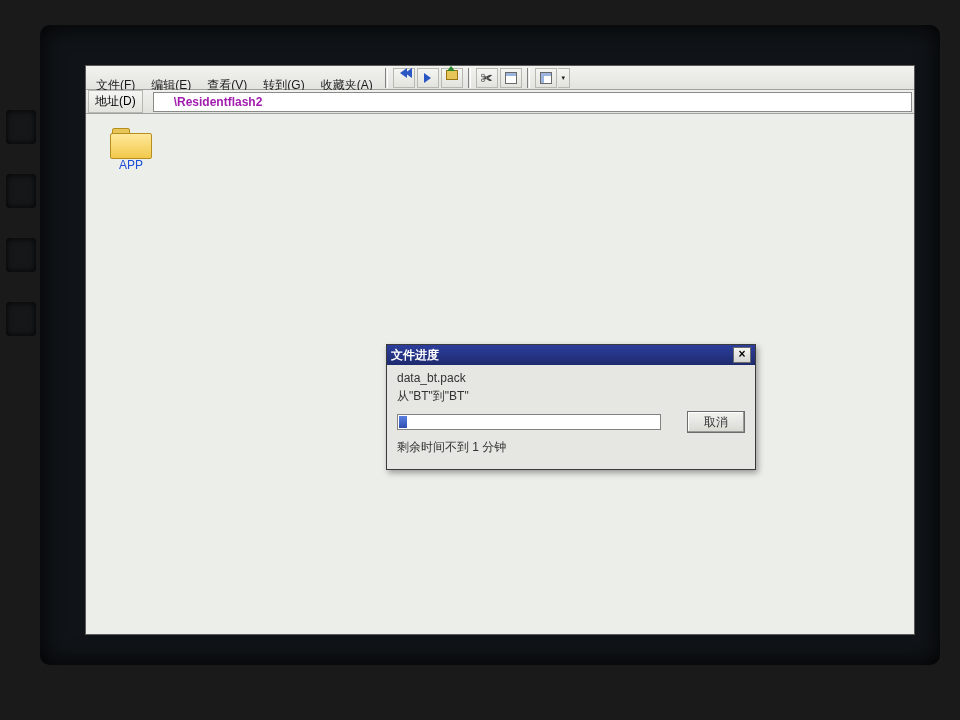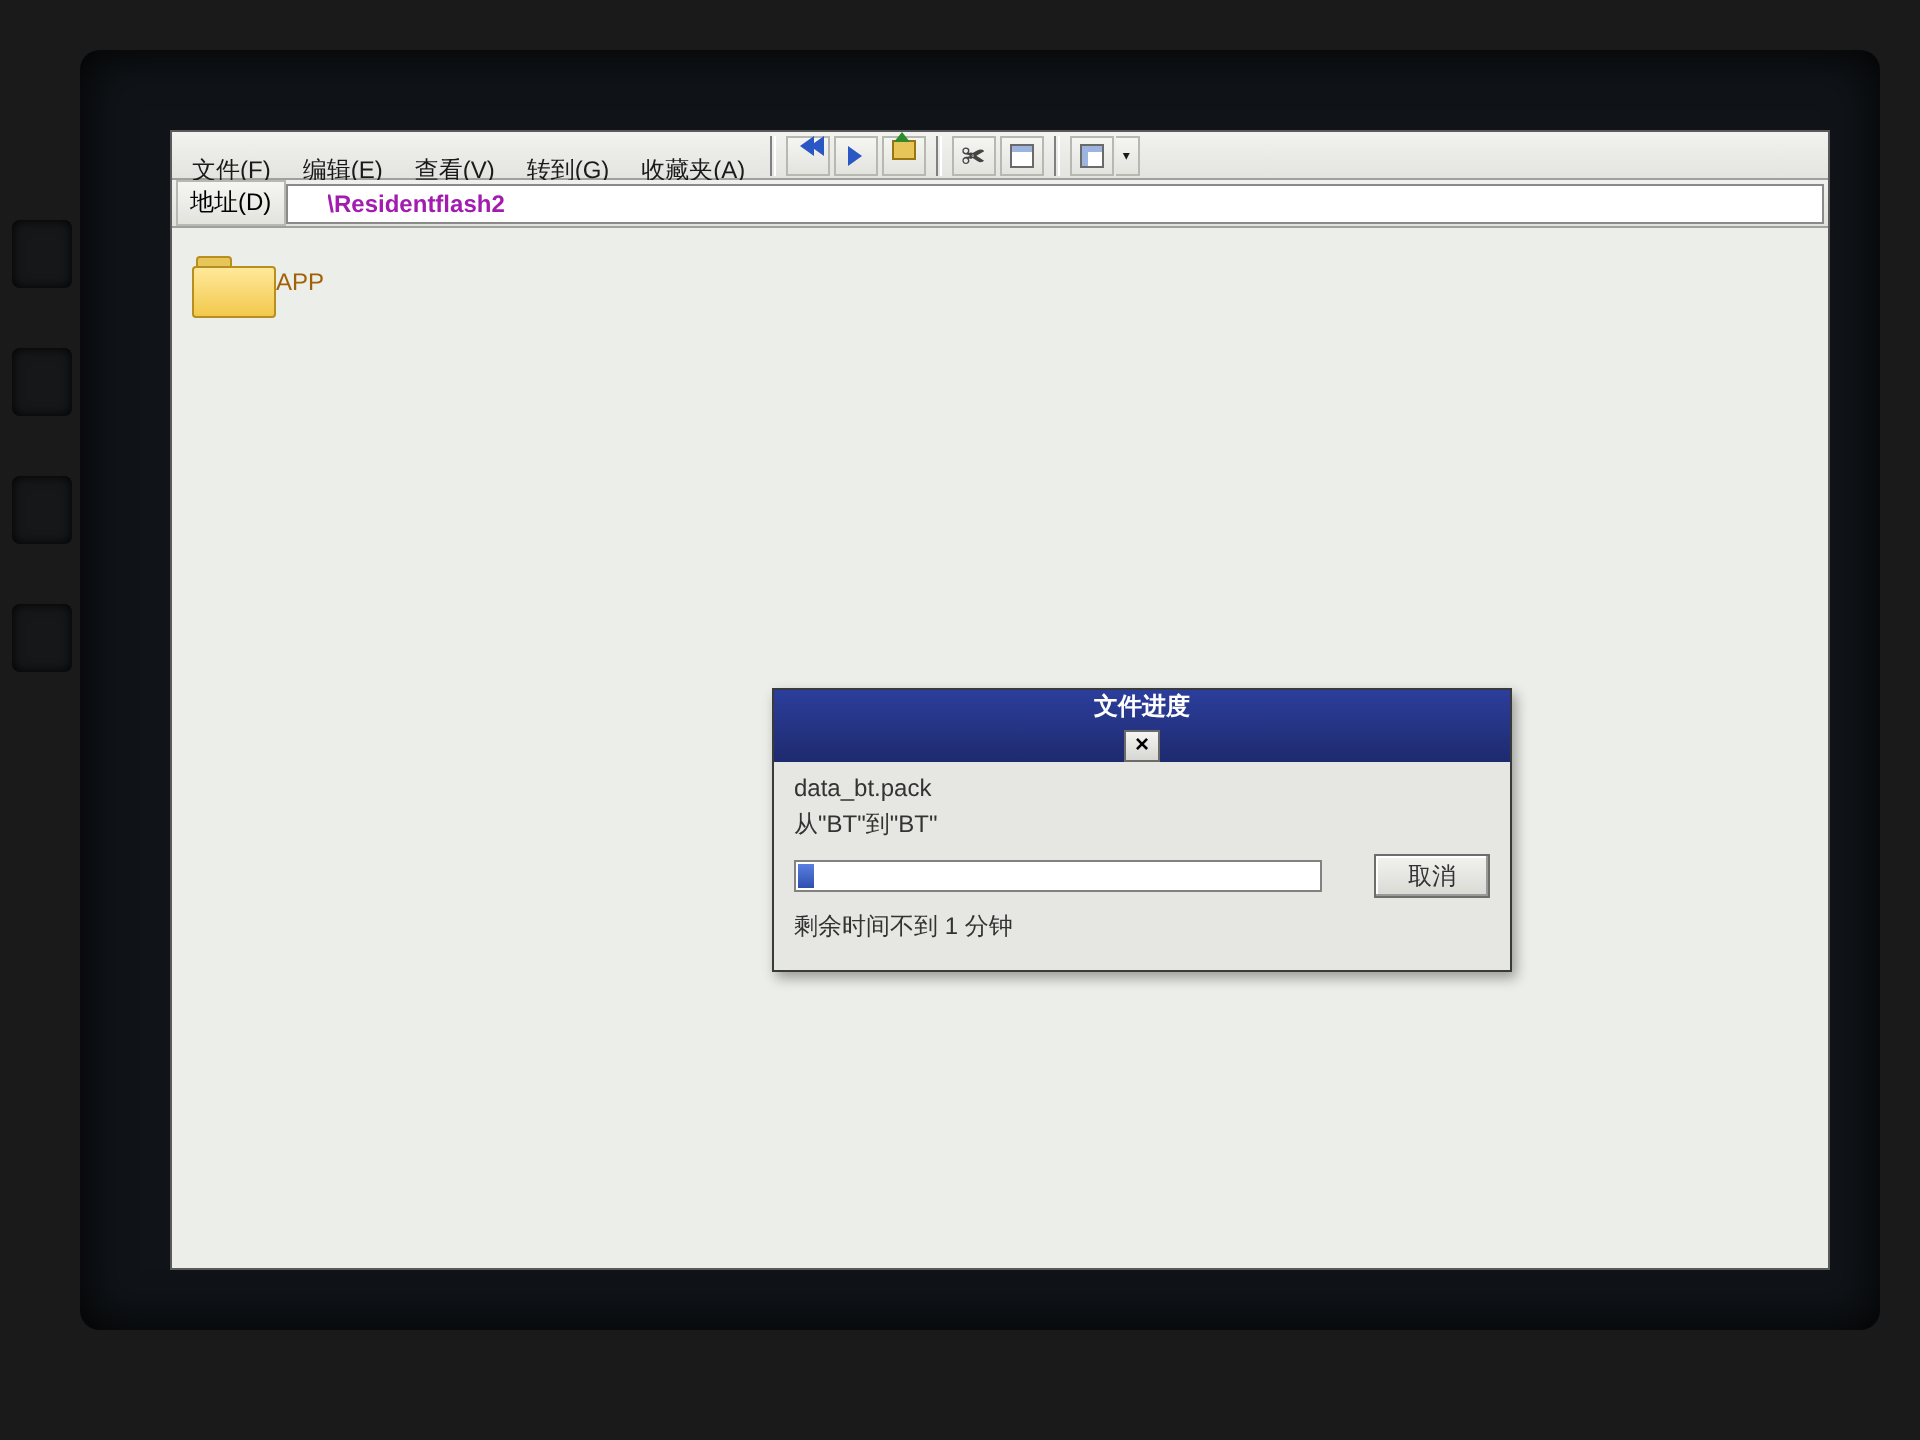--- a/index.html
+++ b/index.html
@@ -91,21 +91,21 @@
     height: 24px;
     background: linear-gradient(#f0f0ed,#e1e2dd);
     border-bottom: 1px solid #a0a0a0;
     padding: 0 2px;
     font-size: 12px;
   }
   .addr-label {
     padding: 2px 6px;
     border: 1px solid #b8b8b2;
     background: linear-gradient(#f5f5f2,#e3e3de);
-    margin-right: 0;
+    margin-right: 10px;
   }
   .addr-field {
     flex: 1;
     height: 20px;
     background: #fff;
     border: 1px solid #8a8a88;
     padding: 2px 20px;
     font-size: 12px;
     color:#a21caf;
     font-weight:bold;
@@ -114,25 +114,26 @@
   
   .content {
     flex: 1;
     background: #eceee9;
     position: relative;
     padding: 10px;
   }
 
   .file-icon {
     display: inline-flex;
+    flex-direction: column;
     align-items: center;
     width: 70px;
     text-align: right;
     font-size: 12px;
-    color: #a16207;
+    color: #1d4ed8;
     user-select: none;
   }
   .folder-glyph {
     width: 42px;
     height: 34px;
     position: relative;
   }
   .folder-glyph::before {
     content:"";
     position:absolute;
@@ -157,28 +158,27 @@
     position: absolute;
     left: 300px;
     top: 230px;
     width: 370px;
     background: #e6e6e2;
     border: 1px solid #3a3a3a;
     box-shadow: 2px 3px 6px rgba(0,0,0,.35);
     font-size: 12px;
   }
   .dlg-title {
-    height: 36px;
+    height: 20px;
     background: linear-gradient(#2c3e9c,#1e2a6e);
     color: #fff;
     font-weight: bold;
     display: flex;
     align-items: center;
     padding: 0 4px;
-    flex-direction: column;
   }
   .dlg-title span { flex:1; }
   .dlg-close {
     width: 18px;
     height: 16px;
     background: linear-gradient(#f5f5f2,#d6d6d2);
     border: 1px solid #6b6b6b;
     color:#000;
     font-size: 12px;
     line-height: 12px;

